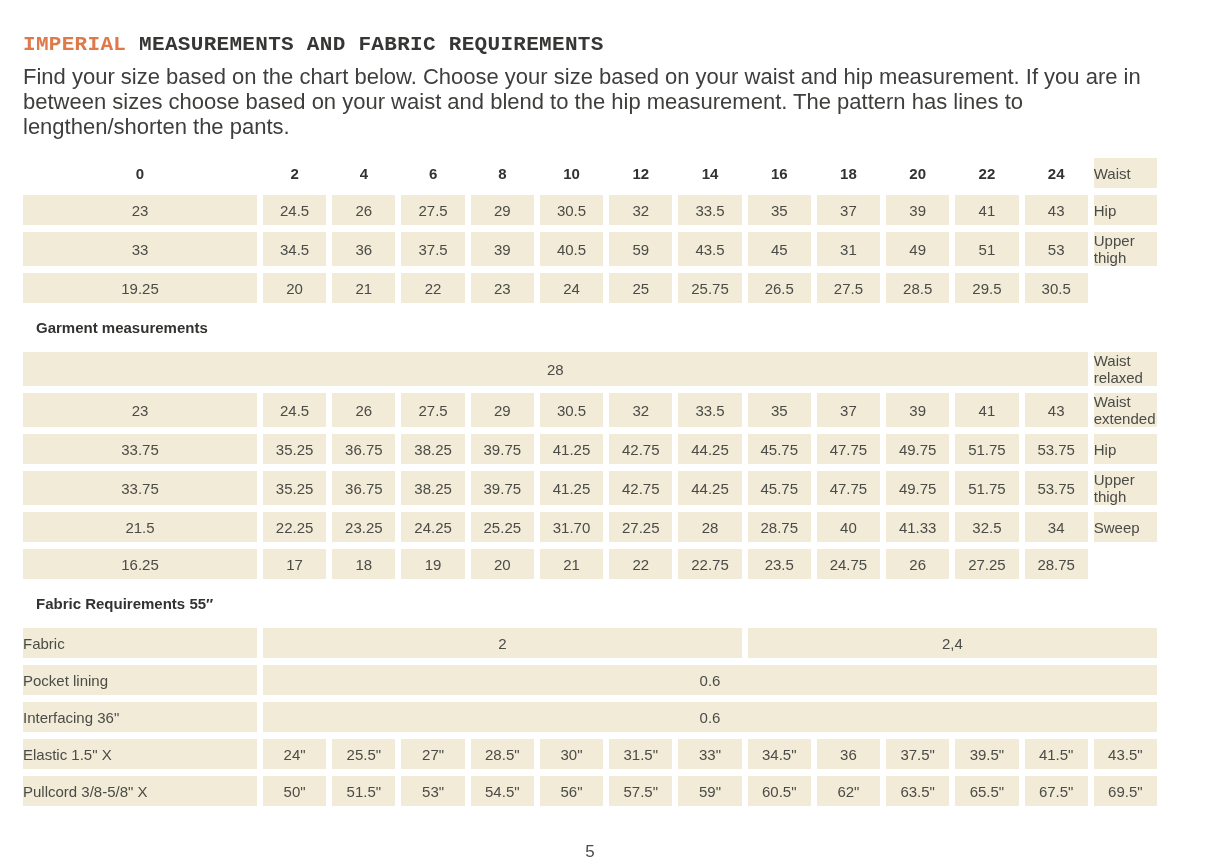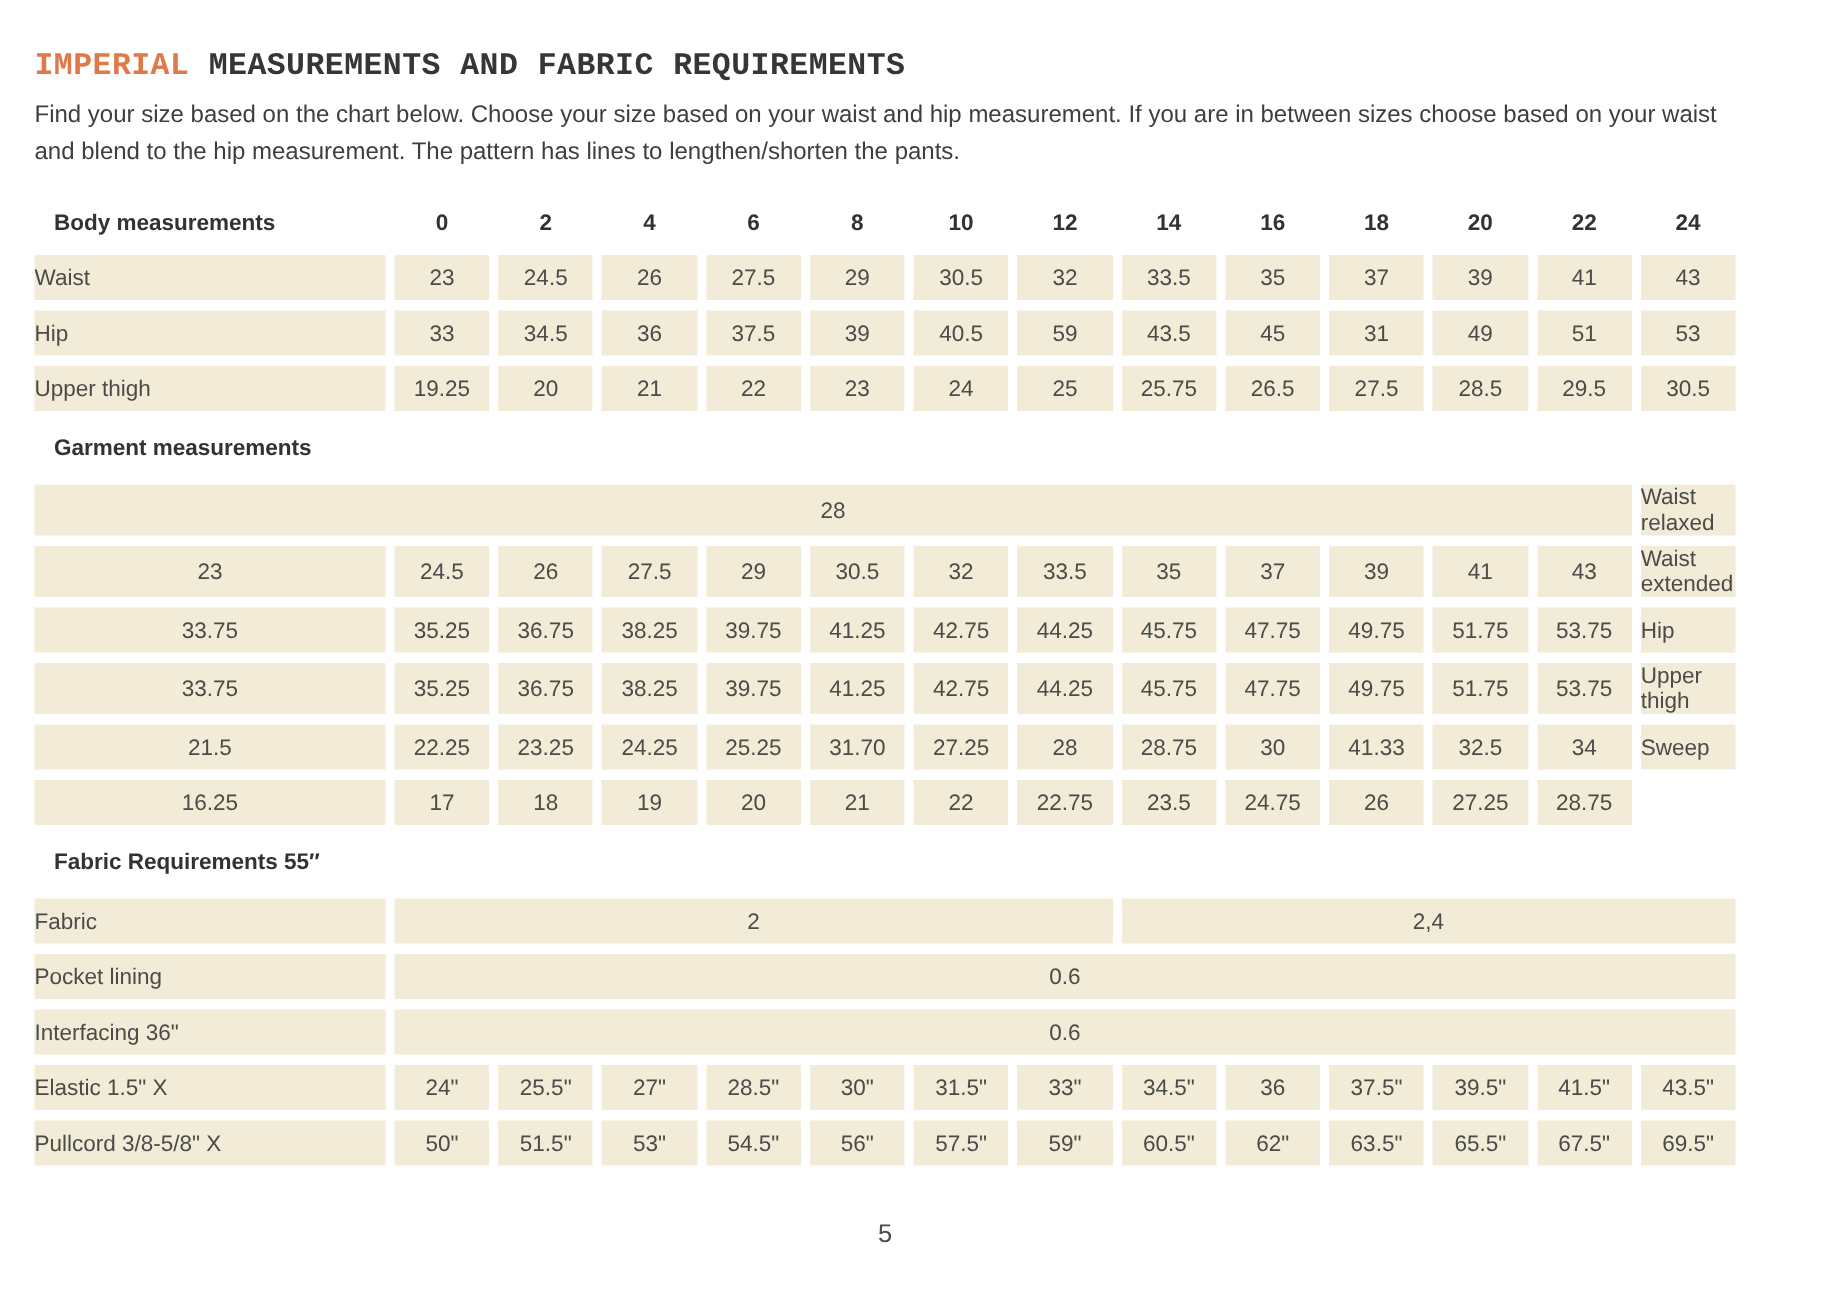--- a/index.html
+++ b/index.html
@@ -16,21 +16,21 @@
     font-size: 21px;
     font-weight: 800;
     letter-spacing: 0.3px;
     color: #363634;
     margin-bottom: 8px;
     white-space: nowrap;
     font-family: Liberation Mono, monospace;
   }
   .title .accent { color: #df7949; }
   .intro {
-    font-size: 16px;
+    font-size: 22px;
     line-height: 25px;
     color: #3e3e3c;
     max-width: 1140px;
     margin-bottom: 19px;
   }
   .size-table {
     width: 1134px;
     display: grid;
     grid-template-columns: 234px repeat(13, 1fr);
     gap: 7px 6px;
@@ -78,21 +78,20 @@
   }
 </style>
 </head>
 <body>
 
 <h1 class="title"><span class="accent">IMPERIAL</span><span> MEASUREMENTS AND FABRIC REQUIREMENTS</span></h1>
 
 <p class="intro">Find your size based on the chart below. Choose your size based on your waist and hip measurement. If you are in between sizes choose based on your waist and blend to the hip measurement. The pattern has lines to lengthen/shorten the pants.</p>
 
 <div class="size-table" id="grid">
-    <div class="hcell label">Body measurements</div>
     <div class="hcell">0</div>
     <div class="hcell">2</div>
     <div class="hcell">4</div>
     <div class="hcell">6</div>
     <div class="hcell">8</div>
     <div class="hcell">10</div>
     <div class="hcell">12</div>
     <div class="hcell">14</div>
     <div class="hcell">16</div>
     <div class="hcell">18</div>
@@ -188,21 +187,21 @@
     <div class="cell label">Upper thigh</div>
     <div class="cell">21.5</div>
     <div class="cell">22.25</div>
     <div class="cell">23.25</div>
     <div class="cell">24.25</div>
     <div class="cell">25.25</div>
     <div class="cell">31.70</div>
     <div class="cell">27.25</div>
     <div class="cell">28</div>
     <div class="cell">28.75</div>
-    <div class="cell">30</div>
+    <div class="cell">40</div>
     <div class="cell">41.33</div>
     <div class="cell">32.5</div>
     <div class="cell">34</div>
     <div class="cell label">Sweep</div>
     <div class="cell">16.25</div>
     <div class="cell">17</div>
     <div class="cell">18</div>
     <div class="cell">19</div>
     <div class="cell">20</div>
     <div class="cell">21</div>

